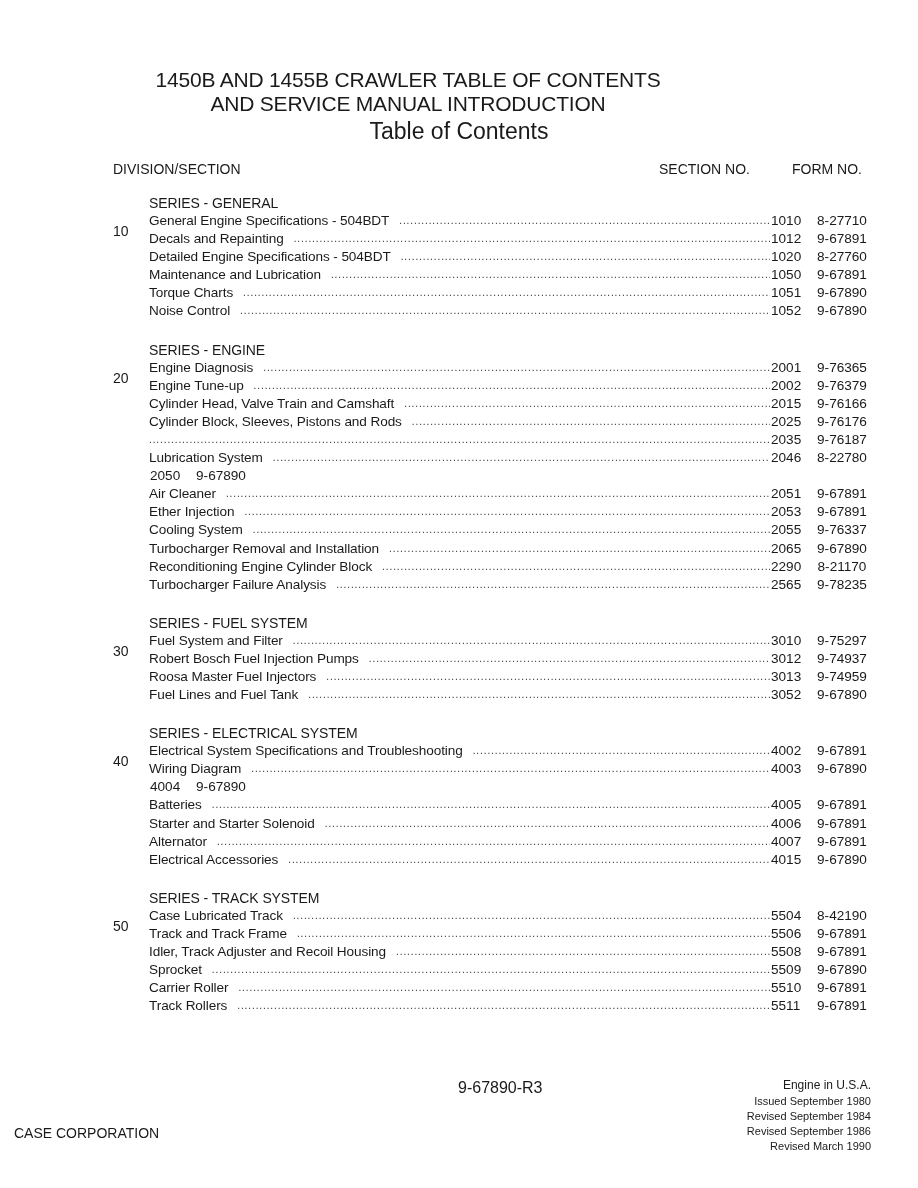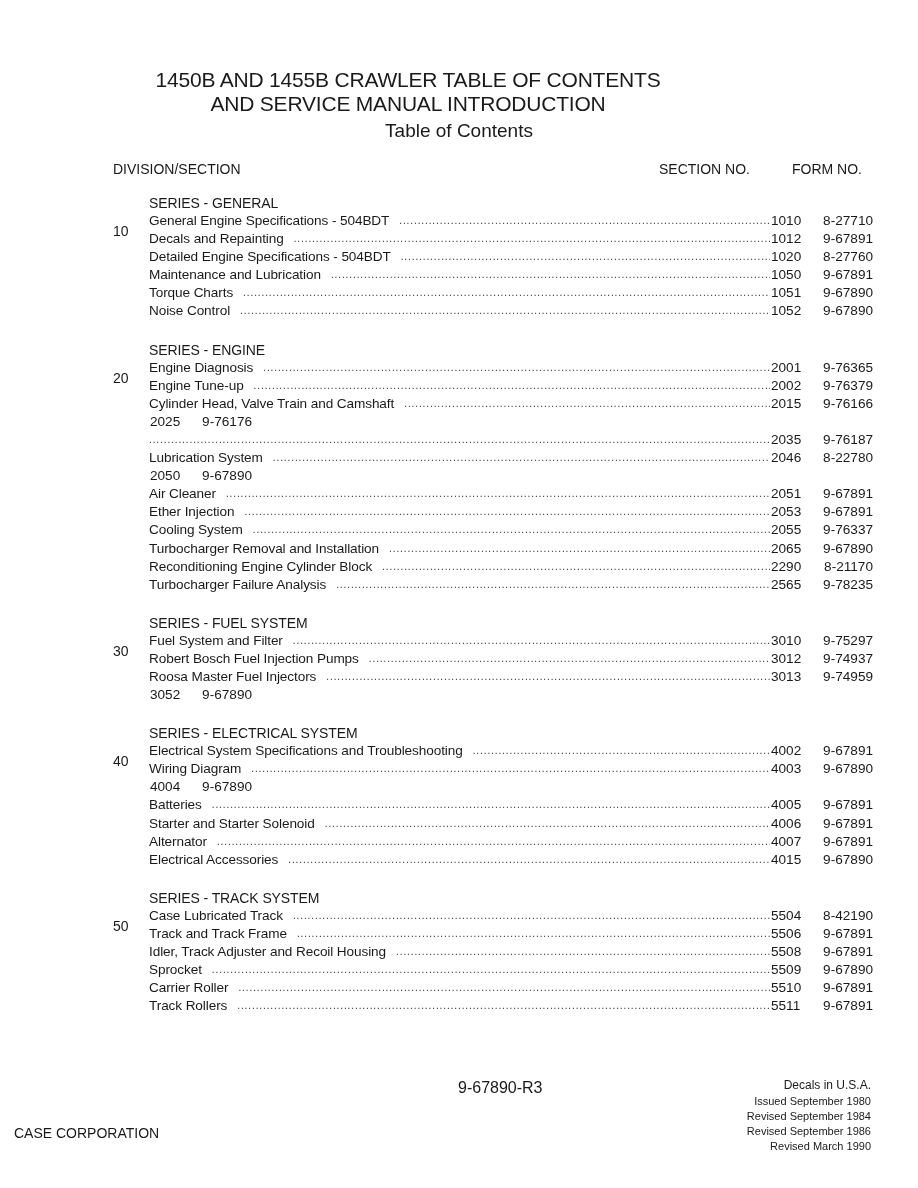--- a/index.html
+++ b/index.html
@@ -8,21 +8,21 @@
     font-family: "Liberation Sans", sans-serif; color: #1a1a1a;
   }
   .title {
     position: absolute; left: 0; width: 816px; text-align: center;
     font-size: 21px; line-height: 24px; letter-spacing: -0.2px;
   }
   .t1 { top: 68px; }
   .t2 { top: 92px; }
   .subtitle {
     position: absolute; top: 120px; left: 0; width: 918px; text-align: center;
-    font-size: 19px; line-height: 22px;
+    font-size: 23px; line-height: 22px;
   }
   .colhead {
     position: absolute; top: 160px; font-size: 14px; line-height: 18px;
   }
   .ch-div { left: 113px; }
   .ch-sec { left: 659px; }
   .ch-form { left: 792px; }
 
   .toc { position: absolute; left: 113px; top: 194px; width: 760px; }
   .division { margin-bottom: 20px; }
@@ -34,21 +34,21 @@
   .entry .name-wrap { display: flex; width: 621px; overflow: hidden; flex: none; gap: 8px; }
   .entry .name { white-space: nowrap; flex: none; padding-right: 2px; letter-spacing: -0.1px; }
   .entry .dots {
     flex: 1; overflow: hidden; white-space: nowrap;
     font-size: 10px; letter-spacing: 0.9px; color: #333;
   }
   .entry .dots::before {
     content: "....................................................................................................................................................................................................................................";
   }
   .entry .secno { width: 40px; flex: none; padding-left: 1px; }
-  .entry .formno { width: 62px; flex: none; margin-left: 0px; text-align: right; position: relative; left: 0; }
+  .entry .formno { width: 62px; flex: none; margin-left: 0px; text-align: center; position: relative; left: 0; }
 
   .footer-code { position: absolute; top: 1081px; left: 458px; font-size: 16px; line-height: 13px; }
   .footer-corp { position: absolute; top: 1125px; left: 14px; font-size: 14px; line-height: 16px; }
   .footer-right { position: absolute; top: 1078px; right: 47px; text-align: right; font-size: 11px; line-height: 15px; }
   .footer-right .printed { font-size: 12px; margin-bottom: 1px; }
 </style>
 </head>
 <body>
 
 <div class="title t1">1450B AND 1455B CRAWLER TABLE OF CONTENTS</div>
@@ -150,20 +150,24 @@
     <span class="pad"></span>
     <span class="name-wrap">
       <span class="name">Cylinder Head, Valve Train and Camshaft</span>
       <span class="dots"></span>
     </span>
     <span class="secno">2015</span>
     <span class="formno">9-76166</span>
   </div>
         <div class="entry">
     <span class="pad"></span>
+    <span class="name-wrap">
+      <span class="name">Cylinder Block, Sleeves, Pistons and Rods</span>
+      <span class="dots"></span>
+    </span>
     <span class="secno">2025</span>
     <span class="formno">9-76176</span>
   </div>
         <div class="entry">
     <span class="pad"></span>
     <span class="name-wrap">
       <span class="dots"></span>
     </span>
     <span class="secno">2035</span>
     <span class="formno">9-76187</span>
@@ -266,20 +270,24 @@
     <span class="pad"></span>
     <span class="name-wrap">
       <span class="name">Roosa Master Fuel Injectors</span>
       <span class="dots"></span>
     </span>
     <span class="secno">3013</span>
     <span class="formno">9-74959</span>
   </div>
         <div class="entry">
     <span class="pad"></span>
+    <span class="name-wrap">
+      <span class="name">Fuel Lines and Fuel Tank</span>
+      <span class="dots"></span>
+    </span>
     <span class="secno">3052</span>
     <span class="formno">9-67890</span>
   </div>
       </div>
   </div>
     <div class="division">
     <div class="div-head">
       <span class="div-num">40</span>
       <span class="div-title">SERIES - ELECTRICAL SYSTEM</span>
     </div>
@@ -405,18 +413,18 @@
     <span class="secno">5511</span>
     <span class="formno">9-67891</span>
   </div>
       </div>
   </div>
   </div>
 
 <div class="footer-code">9-67890-R3</div>
 <div class="footer-corp">CASE CORPORATION</div>
 <div class="footer-right">
-  <div class="printed">Decals in U.S.A.</div>
+  <div class="printed">Engine in U.S.A.</div>
   <div>Issued September 1980</div>
   <div>Revised September 1984</div>
   <div>Revised September 1986</div>
   <div>Revised March 1990</div>
 </div>
 
 </body></html>

